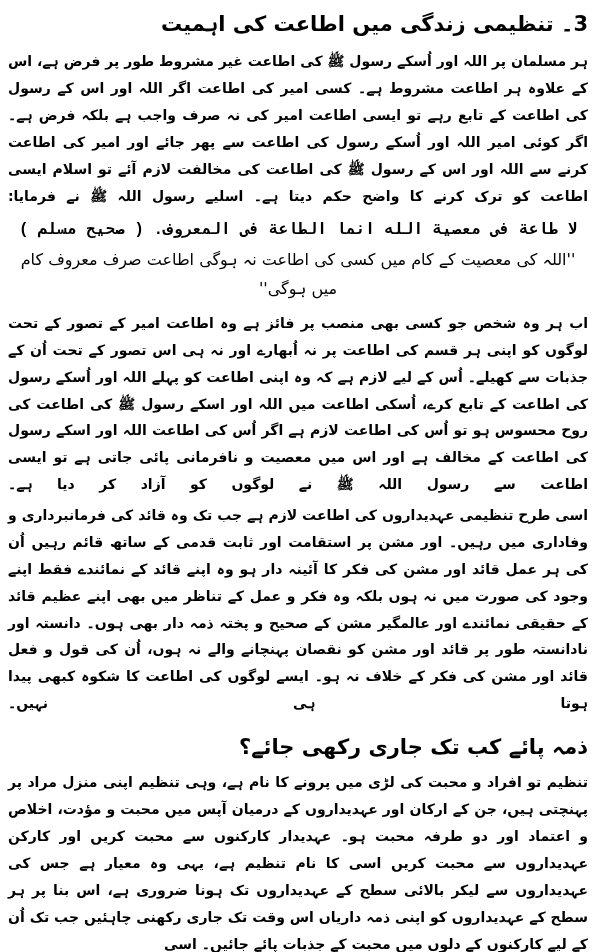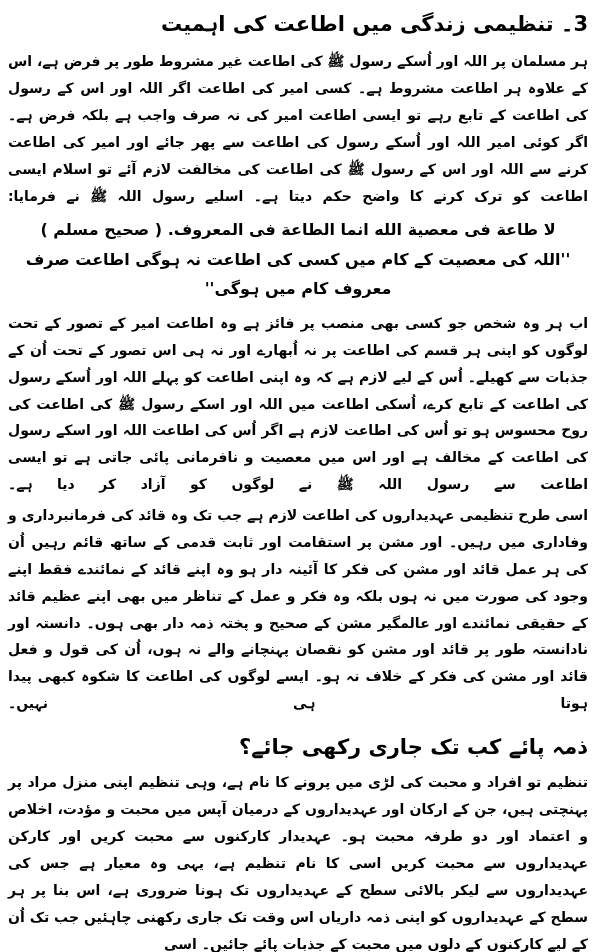--- a/index.html
+++ b/index.html
@@ -51,24 +51,25 @@
   .para.last-right {
     text-align-last: right;
   }
   .hadith-arabic {
     font-size: 16px;
     font-weight: bold;
     line-height: 1.8;
     margin: 6px 0 2px 0;
     text-align: center;
     direction: rtl;
+    font-family: Liberation Mono, monospace;
   }
   .hadith-urdu {
     font-size: 16px;
-    font-weight: bold;
+    font-weight: normal;
     line-height: 1.8;
     margin: 0 0 6px 0;
     text-align: center;
     direction: rtl;
   }
 </style>
 </head>
 <body>
 
 <div class="page">

